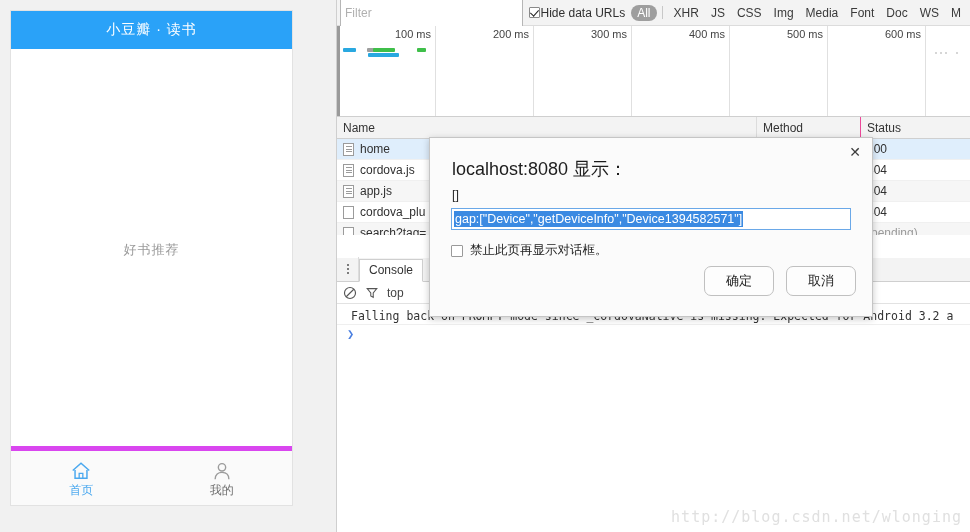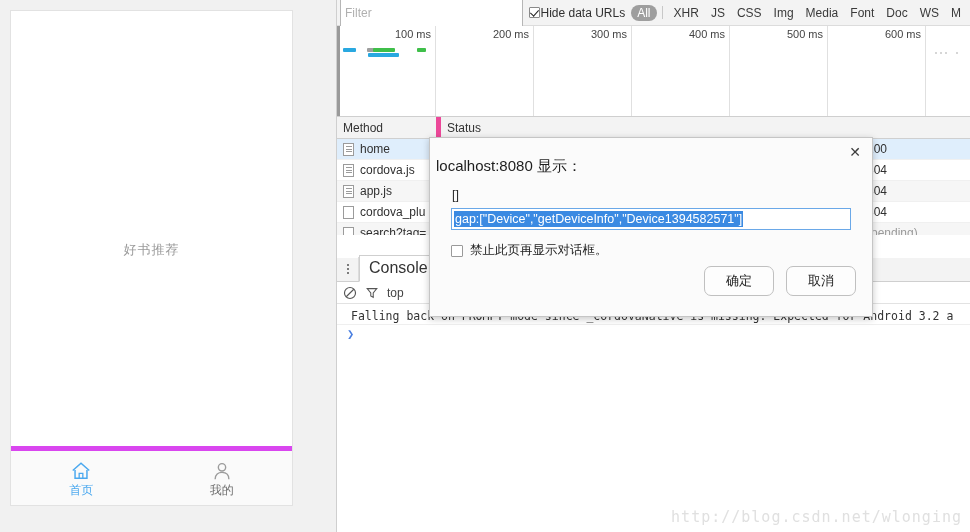--- a/index.html
+++ b/index.html
@@ -93,21 +93,21 @@
   #tl-left-edge{position:absolute;left:0;top:0;bottom:0;width:3px;background:#9a9a9a;}
   .bar{position:absolute;height:4px;border-radius:1px;}
 
   
   #net-table{height:118px;position:relative;overflow:hidden;background:#fff;}
   .ntr{display:flex;height:21px;align-items:center;box-sizing:border-box;
        border-bottom:1px solid #f0f0f0;font-size:12px;}
   #net-head{background:#f3f3f3;border-bottom:1px solid #cfcfcf;color:#333;height:22px;}
   .ncol-name{width:420px;display:flex;align-items:center;gap:6px;padding-left:6px;box-sizing:border-box;
              border-right:1px solid #dcdcdc;height:100%;}
-  .ncol-method{width:104px;padding-left:6px;box-sizing:border-box;border-right:5px solid #ec4899;height:100%;
+  .ncol-method{width:104px;padding-left:6px;box-sizing:border-box;border-right:1px solid #ec4899;height:100%;
                display:flex;align-items:center;}
   .ncol-status{flex:1;padding-left:6px;box-sizing:border-box;height:100%;display:flex;align-items:center;}
   .ntr.alt{background:#f6f6f6;}
   .ntr.selrow{background:#dfeefc;}
   .ntr.selrow .ncol-status{background:#dfeefc;}
   .doc-ico{width:11px;height:13px;border:1px solid #9b9b9b;background:#fff;box-sizing:border-box;
            position:relative;flex:none;}
   .doc-ico.lined:after{
     content:"";position:absolute;left:1.5px;top:2px;right:1.5px;height:8px;
     background:repeating-linear-gradient(to bottom,#9b9b9b 0 1px,transparent 1px 2.5px);
@@ -118,21 +118,21 @@
   
   #drawer{position:absolute;left:0;right:0;top:258px;bottom:0;background:#fff;}
   #drawer-tabs{
     height:24px;display:flex;align-items:flex-end;background:#f3f3f3;
     border-bottom:1px solid #cfcfcf;box-sizing:border-box;
   }
   #kebab{width:22px;height:24px;display:flex;flex-direction:column;align-items:center;
          justify-content:center;gap:2px;border-right:1px solid #dcdcdc;box-sizing:border-box;}
   #kebab i{width:2px;height:2px;background:#555;display:block;border-radius:50%;}
   .dtab{
-    padding:3px 9px 4px;font-size:16px;color:#333;background:#fff;
+    padding:3px 9px 4px;font-size:12px;color:#333;background:#fff;
     border:1px solid #cfcfcf;border-bottom:1px solid #fff;margin-bottom:-1px;cursor:pointer;
   }
   #console-toolbar{
     height:22px;display:flex;align-items:center;gap:8px;padding-left:6px;
     border-bottom:1px solid #e2e2e2;background:#fff;box-sizing:border-box;
   }
   .ctx-label{font-size:12px;color:#444;}
   #console-log{padding:4px 0 0 0;font-family:"DejaVu Sans Mono","Liberation Mono",monospace;font-size:11.5px;}
   .logline{
     color:#333;white-space:nowrap;overflow:hidden;padding-left:14px;height:16px;line-height:16px;
@@ -144,21 +144,21 @@
   #dialog{
     position:absolute;left:92px;top:137px;width:444px;height:180px;
     background:#fbfbfb;border:1px solid #c5c5c5;box-sizing:border-box;
     box-shadow:0 2px 7px rgba(0,0,0,.22);
   }
   #dlg-close{
     position:absolute;right:9px;top:6px;width:16px;height:16px;color:#3c3c3c;
     font-size:14px;line-height:16px;text-align:center;cursor:pointer;
     font-family:"DejaVu Sans",sans-serif;
   }
-  #dlg-title{position:absolute;left:6px;top:19px;font-size:15px;color:#1d1d1d;text-align:center;}
+  #dlg-title{position:absolute;left:22px;top:19px;font-size:18px;color:#1d1d1d;text-align:center;}
   #dlg-sub{position:absolute;left:22px;top:50px;font-size:12.5px;color:#2b2b2b;}
   #dlg-input{
     position:absolute;left:21px;top:70px;width:400px;height:22px;box-sizing:border-box;
     border:1px solid #6aa8e8;background:#fff;font-size:12.5px;color:#fff;
     display:flex;align-items:center;padding:0 2px;
   }
   #dlg-input span{background:#3b8ae2;color:#fff;padding:1px 1px;white-space:nowrap;}
   #dlg-chk{position:absolute;left:21px;top:104px;display:flex;align-items:center;gap:7px;font-size:12.5px;color:#222;}
   #dlg-chk .cbx{width:12px;height:12px;border-color:#9a9a9a;}
   #dlg-buttons{position:absolute;right:16px;bottom:20px;display:flex;gap:12px;}
@@ -175,20 +175,23 @@
     font-family:"DejaVu Sans Mono","Liberation Mono",monospace;letter-spacing:1px;
     pointer-events:none;
   }
 </style>
 </head>
 <body>
 
 <div id="mobile-pane">
   <div id="phone">
 
+    <div id="app-header">
+      <span>小豆瓣 · 读书</span>
+    </div>
 
     <div id="app-body">
       <span id="empty-text">好书推荐</span>
     </div>
 
     <div id="tabbar">
 
       <div class="tab-item active">
         <svg class="tab-icon" viewBox="0 0 24 24">
           <path d="M3 11.5 L12 3.5 L21 11.5" fill="none" stroke="#4aa8ef" stroke-width="1.6"></path>
@@ -258,20 +261,21 @@
     <div class="bar" style="left:80px;top:22px;width:9px;background:#3fbf4a"></div>
 
     <div class="bar" style="left:598px;top:26px;width:2px;height:2px;background:#c9c9c9"></div>
     <div class="bar" style="left:603px;top:26px;width:2px;height:2px;background:#c9c9c9"></div>
     <div class="bar" style="left:608px;top:26px;width:2px;height:2px;background:#c9c9c9"></div>
     <div class="bar" style="left:619px;top:26px;width:2px;height:2px;background:#c9c9c9"></div>
   </div>
 
   <div id="net-table">
     <div class="ntr" id="net-head">
+      <div class="ncol-name">Name</div>
       <div class="ncol-method">Method</div>
       <div class="ncol-status">Status</div>
     </div>
 
     <div class="ntr selrow">
       <div class="ncol-name">
         <span class="doc-ico lined"></span>
         <span class="nname">home</span>
       </div>
       <div class="ncol-method"></div>

